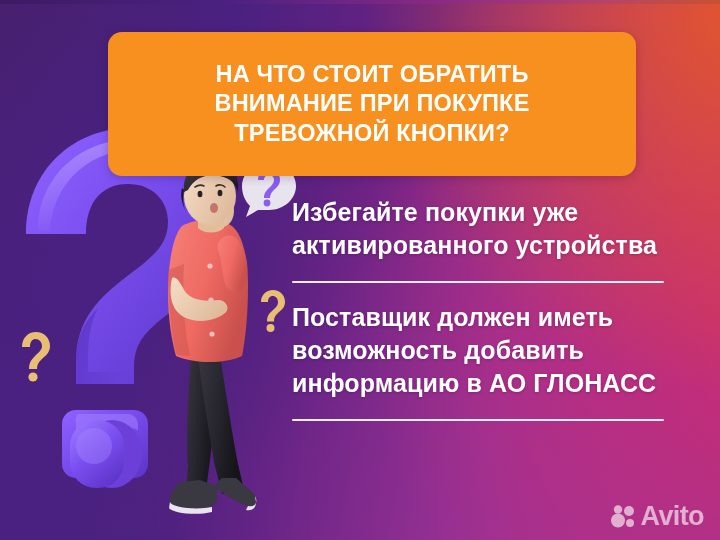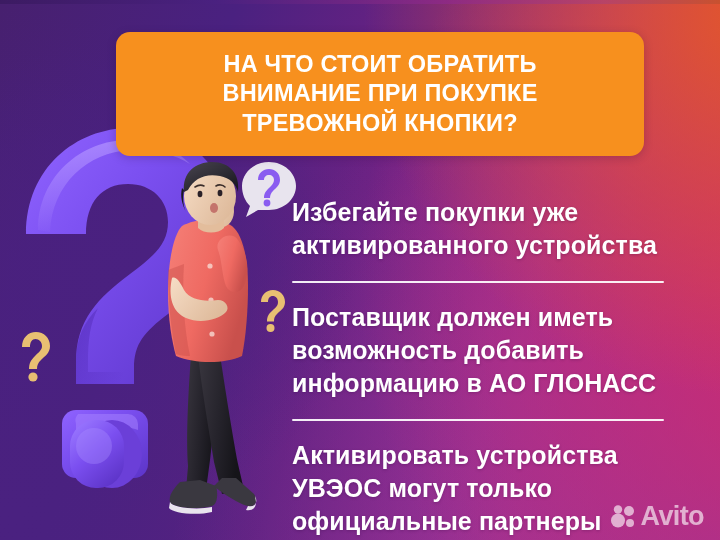--- a/index.html
+++ b/index.html
@@ -40,27 +40,26 @@
   .qmark-small-gold { position:absolute; left:16px; top:330px; width:40px; height:54px; }
   .qmark-gold-2 { position:absolute; left:256px; top:288px; width:34px; height:46px; }
   .dot-3d { position:absolute; left:52px; top:418px; width:92px; height:72px; }
 
   
   .character { position:absolute; left:152px; top:160px; width:140px; height:370px; }
   .bubble { position:absolute; left:240px; top:160px; width:58px; height:58px; }
 
   
   .title-panel {
-    position:absolute; left:108px; top:32px; width:528px; height:124px;
+    position:absolute; left:108px; top:32px; width:528px; height:144px;
     background:#f7901e;
     border-radius:14px;
     display:flex; align-items:center; justify-content:center;
     box-shadow:0 2px 10px rgba(40,10,60,.22);
     z-index:6;
-    margin-left:8px;
   }
   .title-panel h1 {
     color:#ffffff;
     font-size:23.5px;
     font-weight:bold;
     line-height:1.25;
     text-align:center;
     letter-spacing:.2px;
     padding:0 14px;
     white-space:pre-line;
@@ -252,23 +251,20 @@
   </div>
 
   <div class="list">
     <div class="list-item">Избегайте покупки уже
 активированного устройства</div>
     <div class="divider"></div>
     <div class="list-item i2">Поставщик должен иметь
 возможность добавить
 информацию в АО ГЛОНАСС</div>
     <div class="divider"></div>
-    <div class="list-item">Активировать устройства
-УВЭОС могут только
-официальные партнеры</div>
   </div>
 
   <div class="avito">
     <svg class="mark" viewBox="0 0 26 26">
       <circle cx="8" cy="16.5" r="7" fill="#ffffff"></circle>
       <circle cx="8" cy="5.5" r="4.2" fill="#ffffff"></circle>
       <circle cx="19" cy="7" r="5" fill="#ffffff"></circle>
       <circle cx="20" cy="19" r="4" fill="#ffffff"></circle>
     </svg>
     <span class="word">Avito</span>

